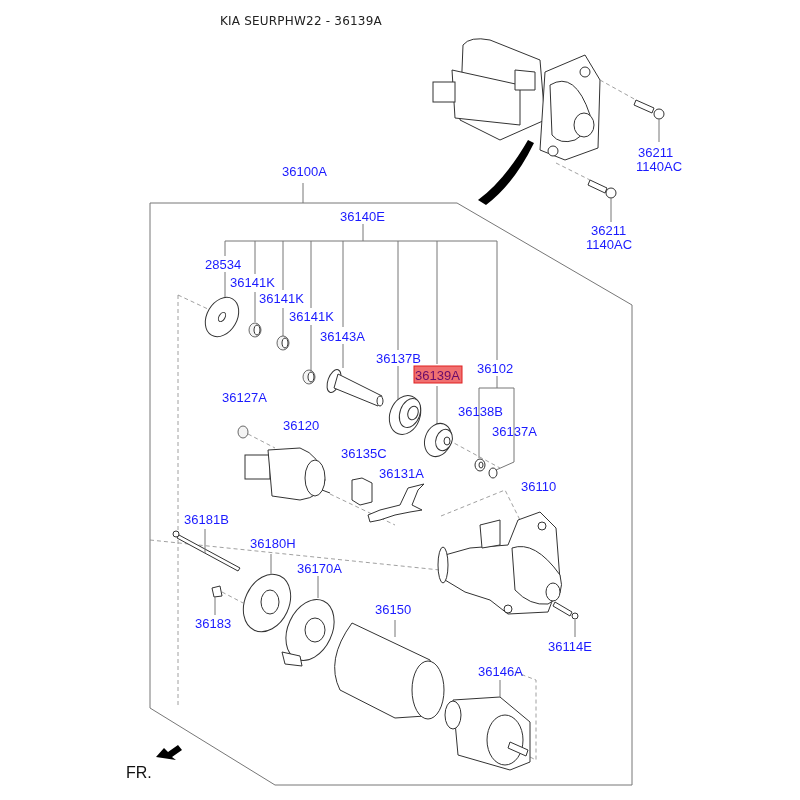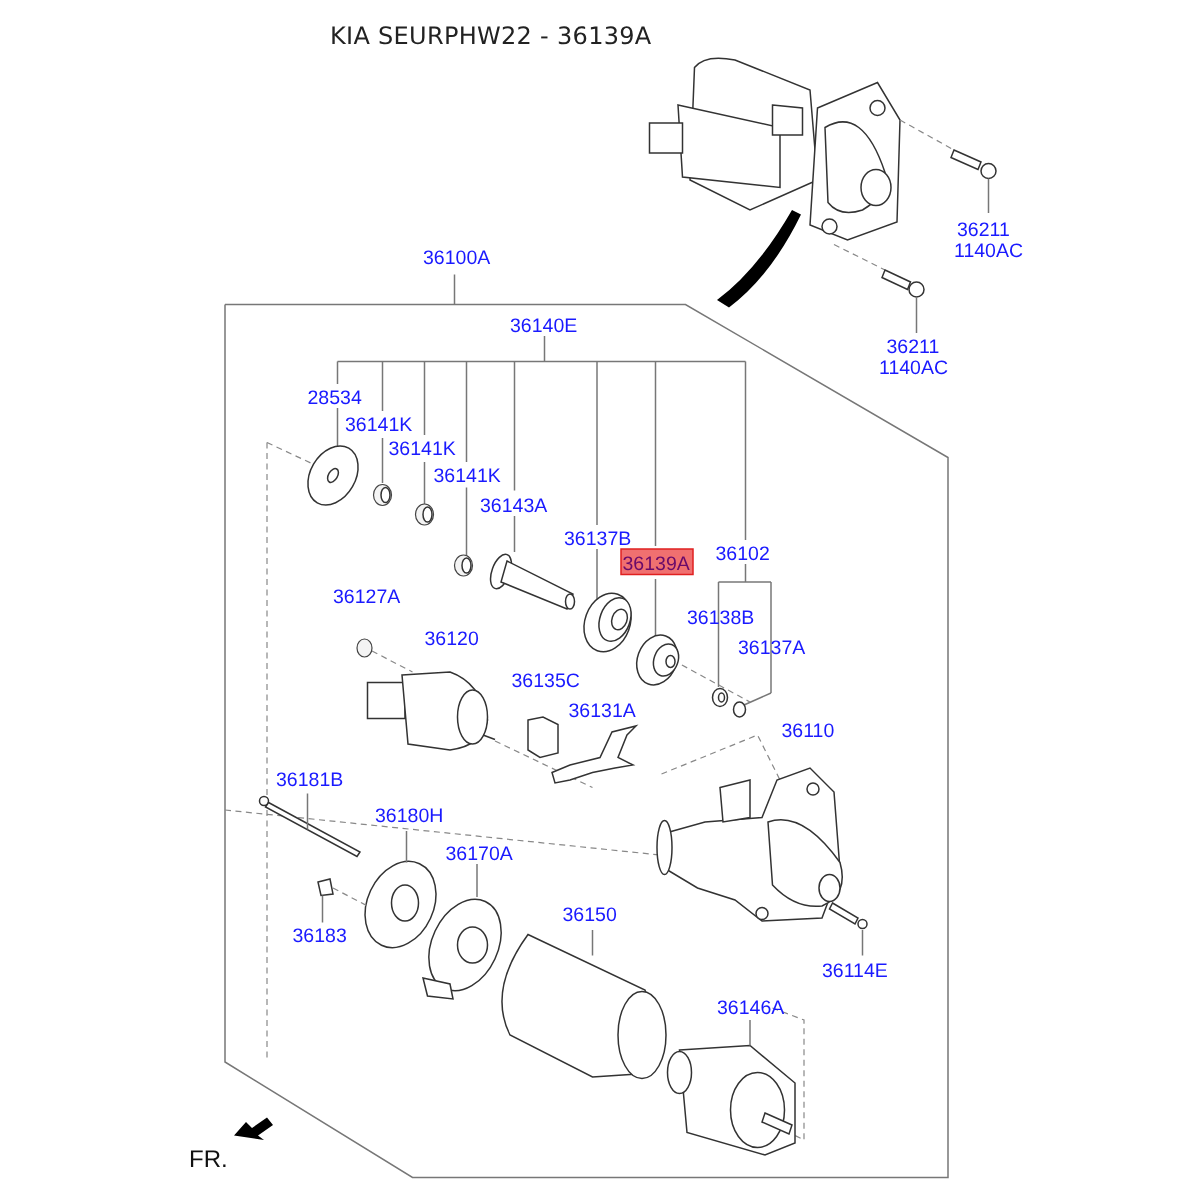--- a/index.html
+++ b/index.html
@@ -1,17 +1,17 @@
 <!DOCTYPE html>
 <html><head>
 <meta charset="utf-8">
 <style>
   html,body{margin:0;padding:0;background:#ffffff;}
   body{width:800px;height:800px;position:relative;overflow:hidden;font-family:"DejaVu Sans","Liberation Sans",sans-serif;}
-  #title{position:absolute;left:220px;top:14px;font-size:16px;color:#222;letter-spacing:0.2px;}
+  #title{position:absolute;left:220px;top:14px;font-size:12px;color:#222;letter-spacing:0.2px;}
   svg#diagram{position:absolute;left:0;top:0;}
   .lbl{font-family:"Liberation Sans","DejaVu Sans",sans-serif;font-size:13px;fill:#1a1aff;}
   .lbl-hl{fill:#6a0a6a;}
   .fr{font-family:"Liberation Sans","DejaVu Sans",sans-serif;font-size:16px;fill:#111;}
   .ln{stroke:#777;stroke-width:1;fill:none;}
   .dash{stroke:#888;stroke-width:0.8;fill:none;stroke-dasharray:4 3;}
   .part{stroke:#333;stroke-width:1;fill:#fff;}
   .partf{stroke:#444;stroke-width:0.8;fill:#f4f4f4;}
 </style>
 </head>

